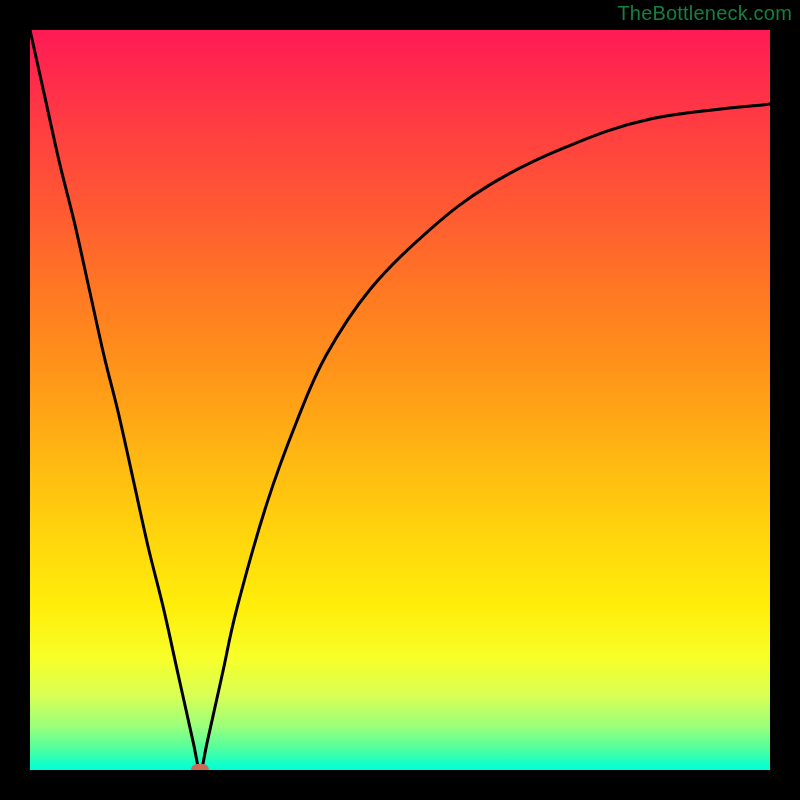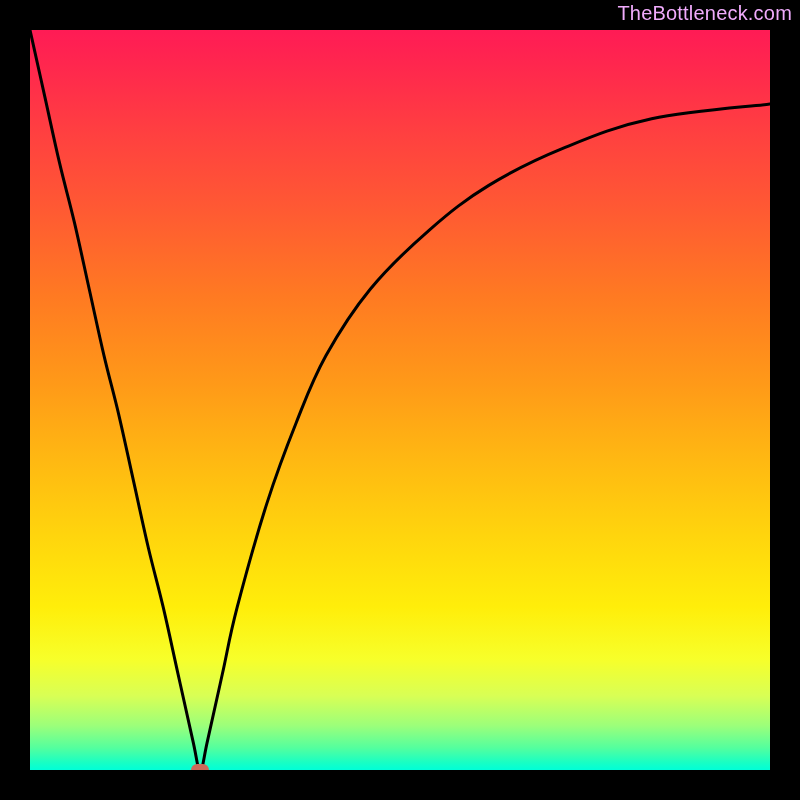--- a/index.html
+++ b/index.html
@@ -14,21 +14,21 @@
   .outer {
     position: relative;
     width: 800px;
     height: 800px;
     background: #000;
   }
   .watermark {
     position: absolute;
     top: 2px;
     right: 8px;
-    color: #f0abfc;
+    color: #15803d;
     font-size: 20px;
     font-weight: 500;
     letter-spacing: 0.2px;
     z-index: 10;
   }
   .plot {
     position: absolute;
     left: 30px;
     top: 30px;
     width: 740px;

